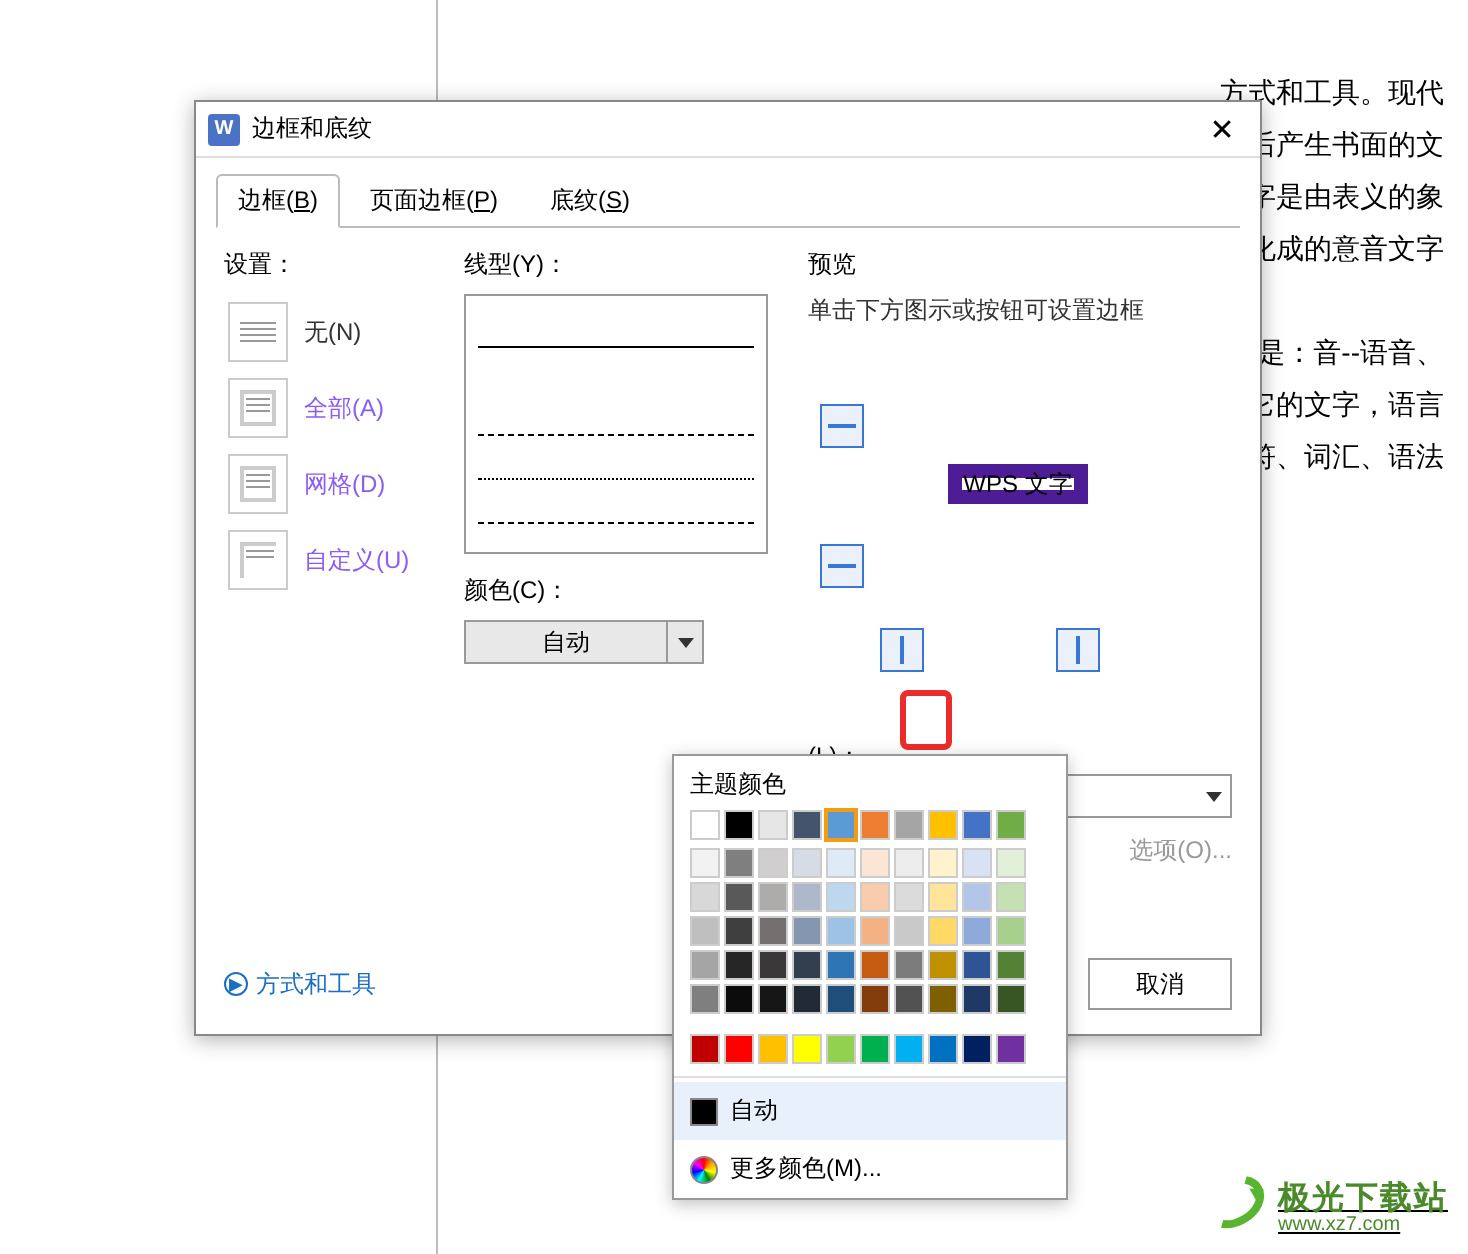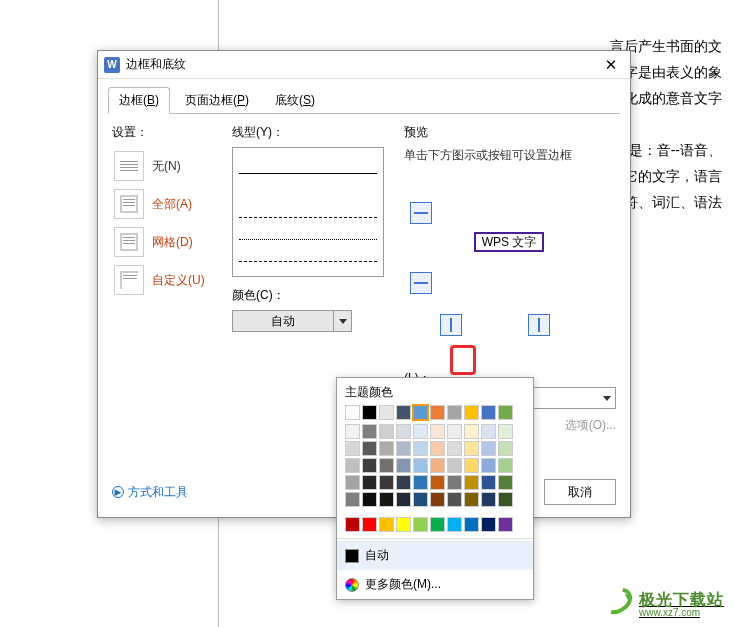--- a/index.html
+++ b/index.html
@@ -22,21 +22,21 @@
 .tab-underline { border-bottom: 1px solid #bbb; margin: -1px 10px 0 10px; }
 .u { text-decoration: underline; }
 
 .content { display: flex; padding: 10px 14px; gap: 12px; }
 .left-col { width: 108px; }
 .section-label { font-size: 12px; margin-bottom: 6px; }
 .setting-item { display: flex; align-items: center; gap: 8px; padding: 4px 2px; cursor: pointer; }
 .setting-icon { width: 30px; height: 30px; border: 1px solid #ccc; display: flex; align-items: center; justify-content: center; background: #fff; }
 .setting-icon.selected { border: 2px solid #3a76d6; }
 .setting-text { font-size: 12px; color: #333; }
-.setting-text.dim { color: #c2410c; }
+.setting-text.dim { color: #8b5cf6; }
 .icon-lines { display: flex; flex-direction: column; gap: 2px; }
 .icon-lines span { display: block; width: 18px; height: 1px; background: #999; }
 .icon-border-box { width: 18px; height: 18px; border: 2px solid #333; }
 .icon-border-box .il { display:block; height:1px; background:#999; margin:2px 1px; }
 
 .mid-col { width: 160px; }
 .line-list { width: 152px; height: 130px; border: 1px solid #999; overflow-y: scroll; background: #fff; margin-bottom: 10px; padding: 4px 0; }
 .line-sample { height: 18px; margin: 4px 6px; border-bottom: 1px solid #000; }
 .line-sample.none { border: none; }
 .line-sample.dash1 { border-bottom: 1px dashed #000; }
@@ -48,21 +48,21 @@
 .color-combo-arrow { width: 18px; height: 22px; border-left: 1px solid #999; display: flex; align-items: center; justify-content: center; }
 .arrow-down { width: 0; height: 0; border-left: 4px solid transparent; border-right: 4px solid transparent; border-top: 5px solid #333; }
 
 .right-col { flex: 1; }
 .preview-hint { font-size: 12px; color: #333; margin-bottom: 8px; }
 
 .preview-area { position: relative; width: 210px; height: 180px; }
 .edge-btn { position: absolute; width: 22px; height: 22px; border: 1px solid #3a76d6; background: #eaf1fb; cursor: pointer; display:flex; align-items:center; justify-content:center; }
 .edge-btn .eb-h { width: 14px; height: 2px; background: #3a76d6; }
 .edge-btn .eb-v { width: 2px; height: 14px; background: #3a76d6; }
-.preview-sample { position: absolute; left: 70px; top: 60px; width: 70px; height: 20px; border: 2px solid #4c1d95; display: flex; align-items: center; justify-content: center; font-size: 12px; }
+.preview-sample { position: absolute; left: 70px; top: 60px; width: 70px; height: 20px; border: 7px solid #4c1d95; display: flex; align-items: center; justify-content: center; font-size: 12px; }
 
 .applyto-row { display: flex; align-items: center; gap: 6px; margin-top: 18px; }
 .applyto-select { flex: 1; height: 22px; border: 1px solid #999; background: #fff; display: flex; align-items: center; justify-content: space-between; padding: 0 4px; }
 .options-link { text-align: right; font-size: 12px; margin-top: 8px; color: #999; }
 
 .footer { position: absolute; bottom: 12px; left: 14px; right: 14px; display: flex; align-items: center; }
 .tips-link { color: #1a6fc4; font-size: 12px; display: flex; align-items: center; gap: 4px; cursor: pointer; }
 .tips-icon { width: 12px; height: 12px; border: 1.5px solid #1a6fc4; border-radius: 50%; display: flex; align-items: center; justify-content: center; font-size: 9px; }
 .footer-btns { margin-left: auto; display: flex; gap: 10px; padding-left: 32px; }
 .btn { width: 72px; height: 26px; border: 1px solid #999; background: #fff; font-size: 12px; cursor: pointer; display: flex; align-items: center; justify-content: center; }
@@ -89,20 +89,21 @@
 .wm-text { display: flex; flex-direction: column; line-height: 1; }
 .wm-cn { font-size: 16px; font-weight: bold; color: #4a8a2a; letter-spacing: 1px; }
 .wm-en { font-size: 10px; color: #4a8a2a; }
 </style>
 </head>
 <body>
 
 <div class="doc-bg">
   <div class="doc-left-border"></div>
   <div class="doc-text">
+    <p style="text-align:right">方式和工具。现代</p>
     <p style="text-align:right">言后产生书面的文</p>
     <p style="text-align:right">字是由表义的象</p>
     <p style="text-align:right">进化成的意音文字</p>
     <p>&nbsp;</p>
     <p style="text-align:right">素是：音--语音、</p>
     <p style="text-align:right">习它的文字，语言</p>
     <p style="text-align:right">字符、词汇、语法</p>
   </div>
 </div>
 

